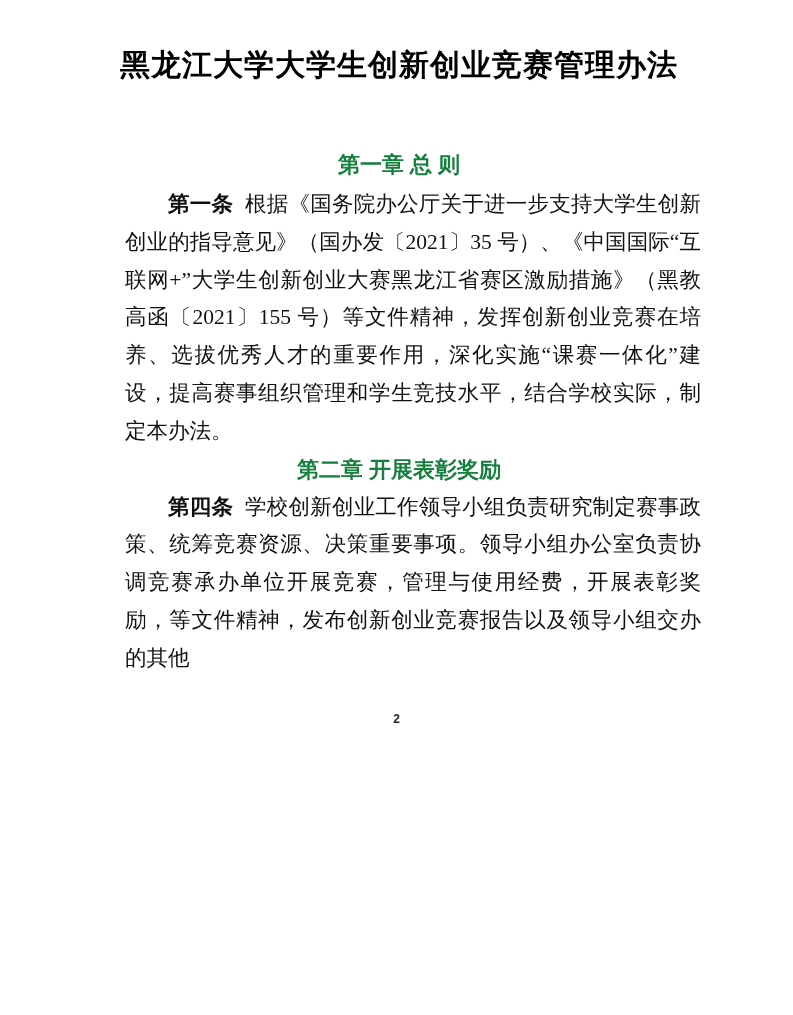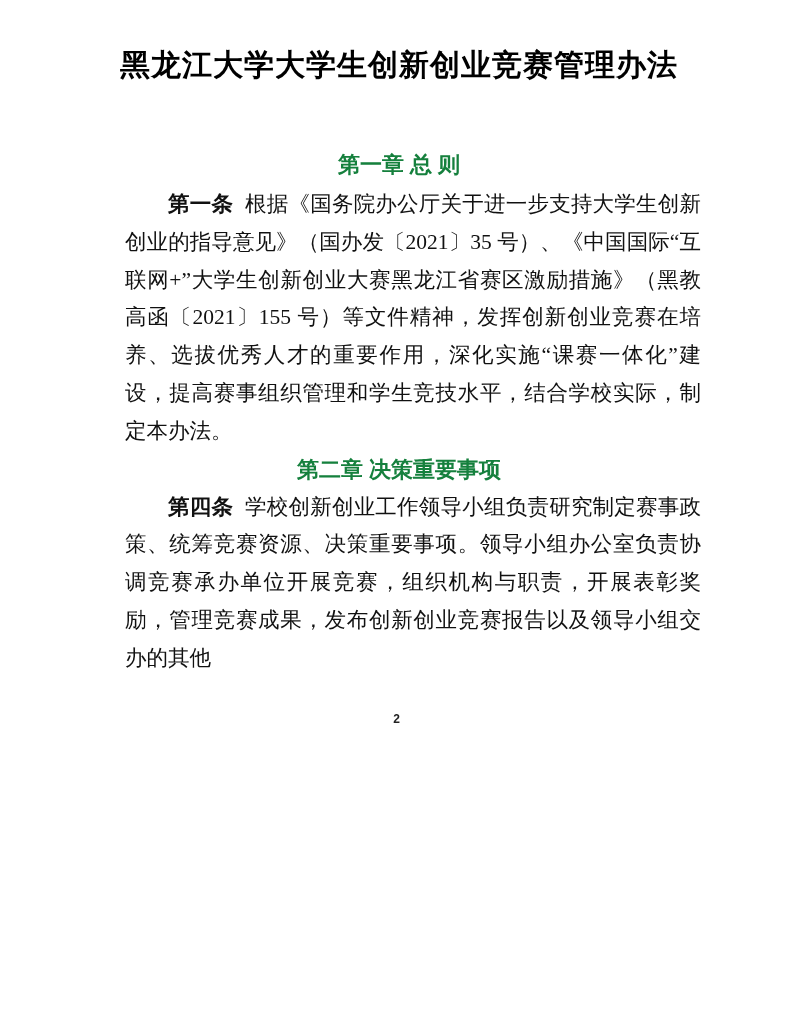--- a/index.html
+++ b/index.html
@@ -77,22 +77,22 @@
     <h1 class="doc-title">黑龙江大学大学生创新创业竞赛管理办法</h1>
 
     <h2 class="chapter-heading first">第一章 总 则</h2>
 
     <p class="article">
       <span class="article-label">第一条</span><span>根据《国务院办公厅关于进一步支持大学生创新创业的指导意见》（国办发〔2021〕35 号）、《中国国际“互联网+”大学生创新创业大赛黑龙江省赛区激励措施》（黑教高函〔2021〕155 号）等文件精神，发挥创新创业竞赛在培养、选拔优秀人才的重要作用，深化实施“课赛一体化”建设，提高赛事组织管理和学生竞技水平，结合学校实际，制定本办法。</span>
     </p>
 
 
 
-    <h2 class="chapter-heading second">第二章 决策重要事项</h2>
+    <h2 class="chapter-heading second">第二章 开展表彰奖励</h2>
 
     <p class="article">
-      <span class="article-label">第四条</span><span>学校创新创业工作领导小组负责研究制定赛事政策、统筹竞赛资源、决策重要事项。领导小组办公室负责协调竞赛承办单位开展竞赛，组织机构与职责，开展表彰奖励，管理竞赛成果，发布创新创业竞赛报告以及领导小组交办的其他</span>
+      <span class="article-label">第四条</span><span>学校创新创业工作领导小组负责研究制定赛事政策、统筹竞赛资源、决策重要事项。领导小组办公室负责协调竞赛承办单位开展竞赛，管理与使用经费，开展表彰奖励，等文件精神，发布创新创业竞赛报告以及领导小组交办的其他</span>
     </p>
 
   </div>
 
   <div class="page-number">2</div>
 </div>
 
 </body></html>

